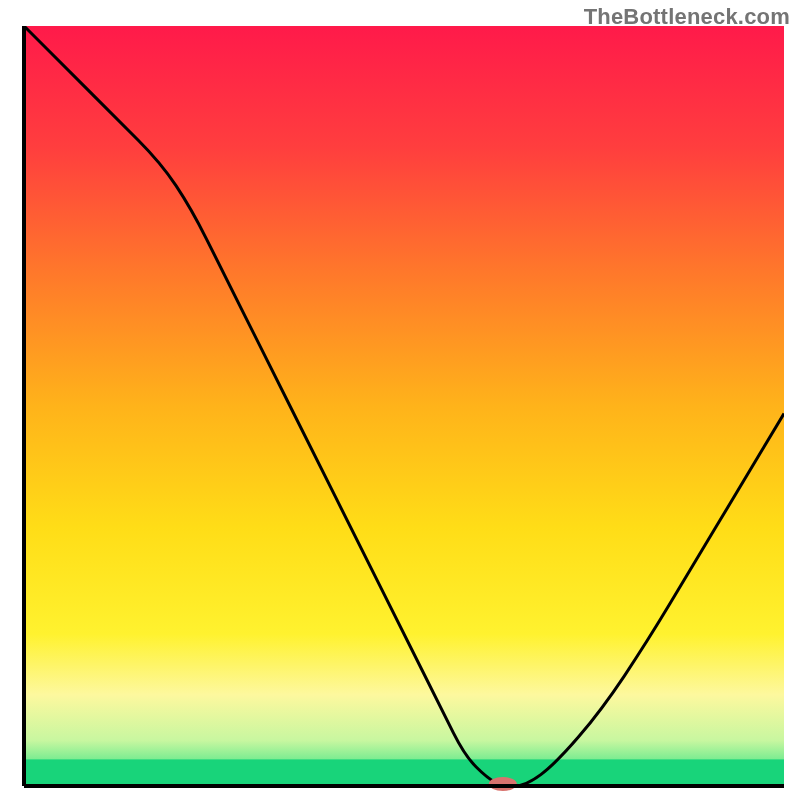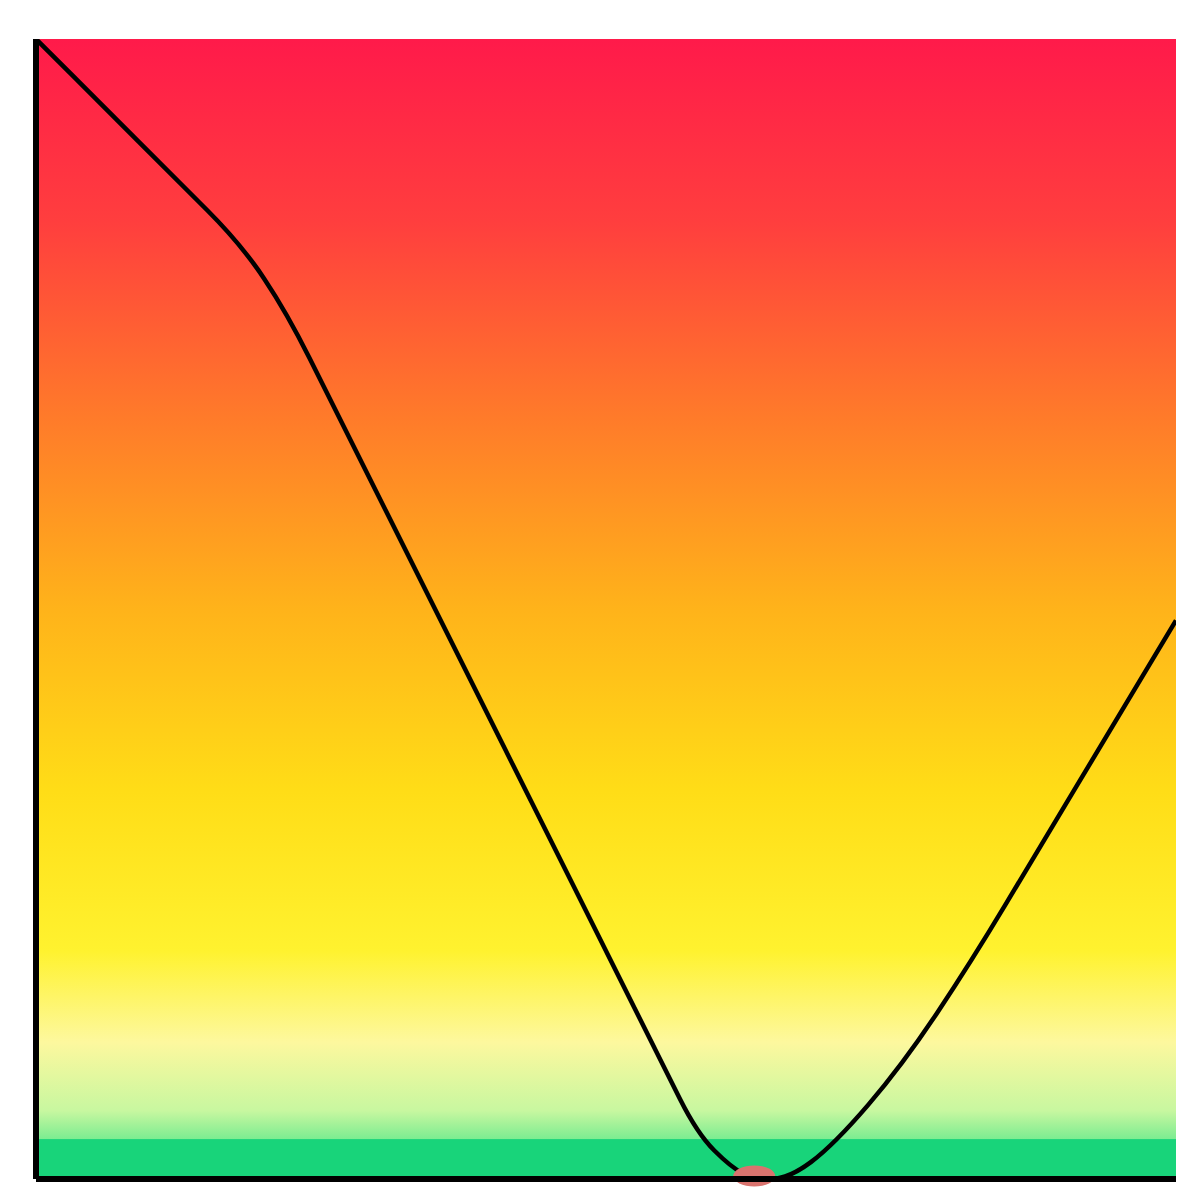--- a/index.html
+++ b/index.html
@@ -27,20 +27,21 @@
   }
   .plot {
     position: absolute;
     box-sizing: border-box;
   }
   svg { display: block; }
 </style>
 </head>
 <body>
 <div class="wrap">
+  <div class="watermark">TheBottleneck.com</div>
 
   <div class="plot">
     <svg id="chart-svg" width="800" height="800" viewBox="0 0 800 800">
       <defs>
         <linearGradient id="bgGrad" x1="0" y1="0" x2="0" y2="1">
 
         <stop offset="0%" stop-color="#ff1a4a"></stop>
             <stop offset="16%" stop-color="#ff3e3e"></stop>
             <stop offset="33%" stop-color="#ff7a2a"></stop>
             <stop offset="50%" stop-color="#ffb31a"></stop>

